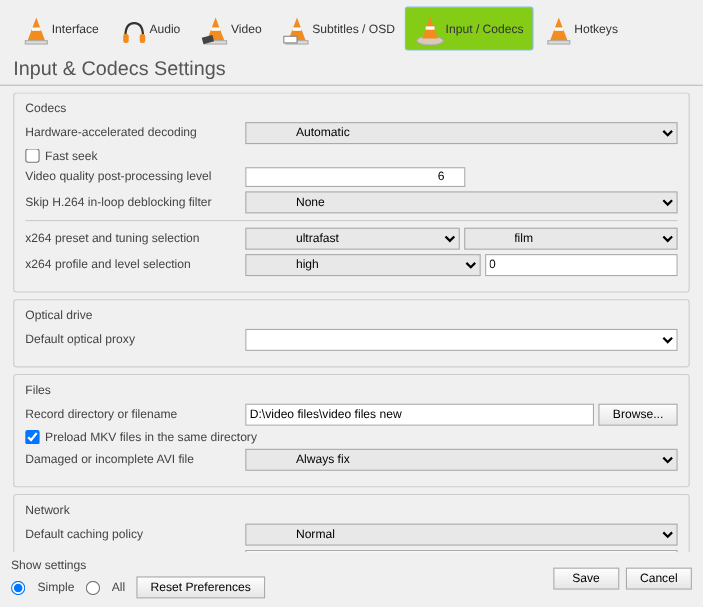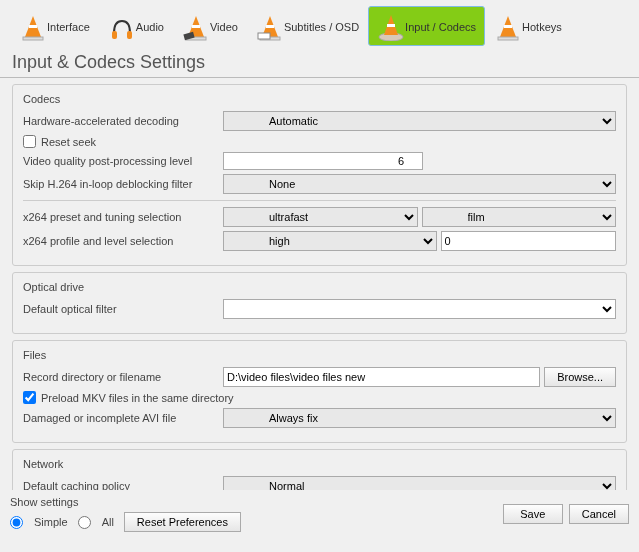--- a/index.html
+++ b/index.html
@@ -91,21 +91,21 @@
 .btn {
   font-size: 11px;
   padding: 3px 12px;
   border: 1px solid #aaa;
   background: linear-gradient(#fdfdfd,#e6e6e6);
   cursor: pointer;
 }
 .radio-opt { display:flex; align-items:center; gap:11px; font-size:11px; color:#444;}
 .footer {
   position: absolute;
-  left: 0; right: 0; bottom: 12px;
+  left: 0; right: 0; bottom: 0;
   display: flex;
   align-items: center;
   justify-content: space-between;
   padding: 6px 10px 8px 10px;
   background: #f0f0f0;
 }
 .footer-left { display:flex; flex-direction:column; gap:4px;}
 .show-settings-label { font-size:11px; color:#444; }
 .footer-radios { display:flex; gap:10px; align-items:center;}
 .footer-right { display:flex; gap:6px;}
@@ -188,21 +188,21 @@
     <div class="group-title">Codecs</div>
     <div class="row">
       <div class="label">Hardware-accelerated decoding</div>
       <div class="ctrl">
           <select class="gray"><option>Automatic</option></select>
         </div>
     </div>
     <div class="row">
       <label class="chk">
         <input type="checkbox" style="">
-        <span>Reset seek</span>
+        <span>Fast seek</span>
       </label>
     </div>
     <div class="row">
       <div class="label">Video quality post-processing level</div>
       <div class="ctrl">
           <input type="number" class="spinner" value="6" style="">
         </div>
     </div>
     <div class="row">
       <div class="label">Skip H.264 in-loop deblocking filter</div>
@@ -223,21 +223,21 @@
       <div class="two-col">
         <select class="gray"><option>high</option></select>
         <input type="text" value="0" style="">
       </div>
     </div>
   </div>
 
   <div class="group">
     <div class="group-title">Optical drive</div>
     <div class="row">
-      <div class="label">Default optical filter</div>
+      <div class="label">Default optical proxy</div>
       <div class="ctrl">
           <select><option></option></select>
         </div>
     </div>
   </div>
 
   <div class="group">
     <div class="group-title">Files</div>
     <div class="row">
       <div class="label">Record directory or filename</div>

